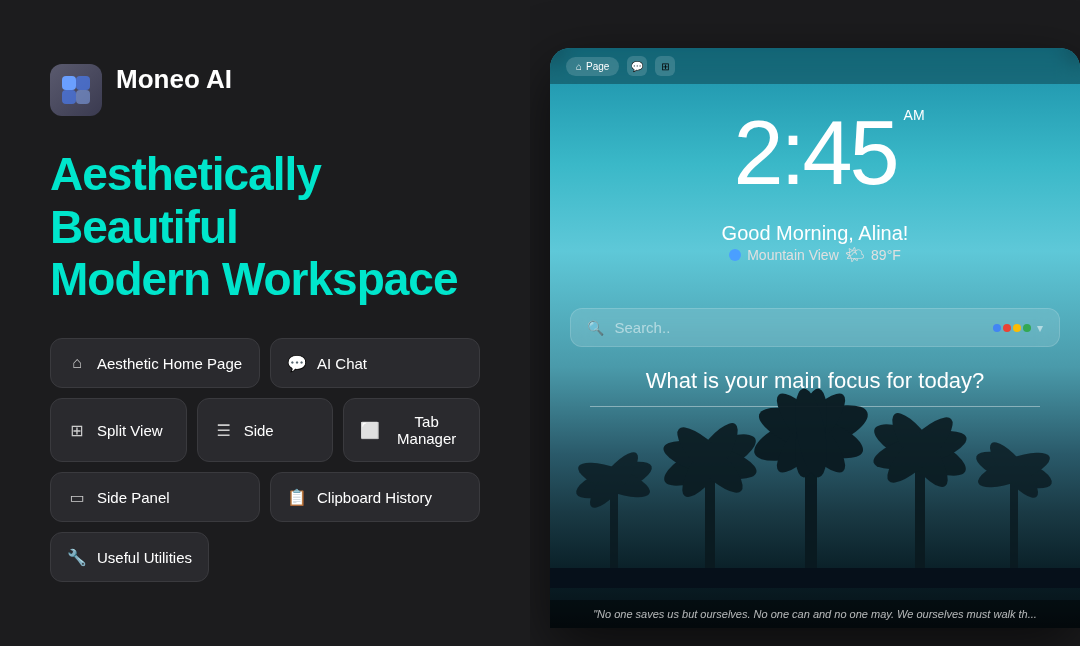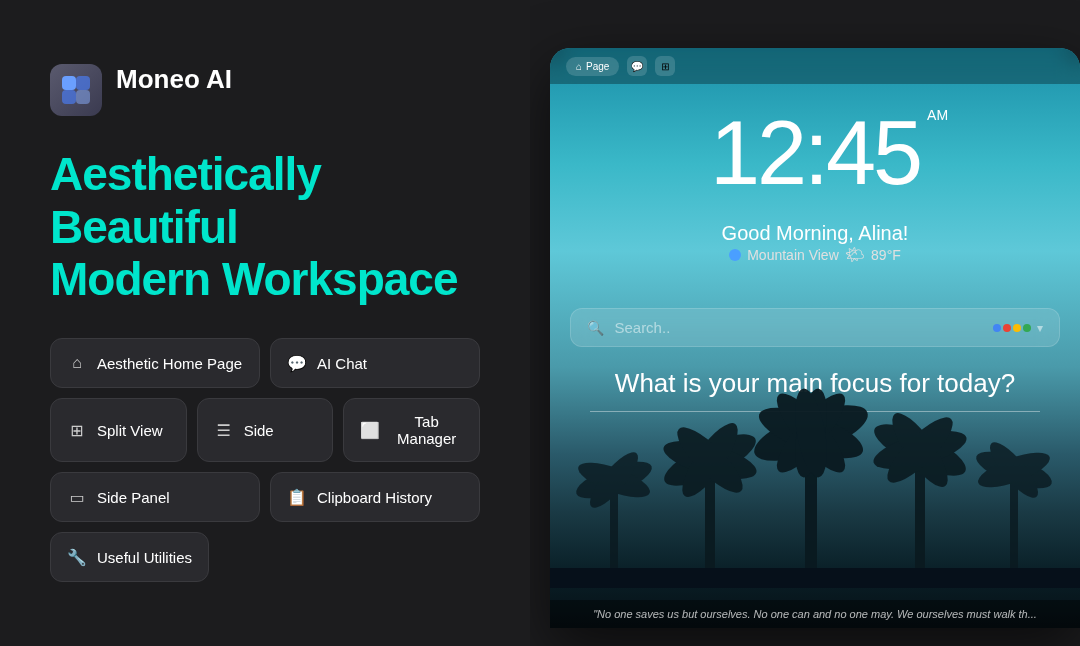--- a/index.html
+++ b/index.html
@@ -311,21 +311,21 @@
 
     
     .focus-area {
       position: absolute;
       top: 320px;
       left: 20px;
       right: 20px;
     }
 
     .focus-question {
-      font-size: 26px;
+      font-size: 22px;
       font-weight: 400;
       color: #ffffff;
       text-align: center;
       margin-bottom: 12px;
     }
 
     .focus-underline {
       height: 1px;
       background: rgba(255,255,255,0.4);
       margin: 0 20px;
@@ -423,21 +423,21 @@
         <div class="topbar-pill">
           <span>⌂</span>
           <span>Page</span>
         </div>
         <div class="topbar-icon">💬</div>
         <div class="topbar-icon">⊞</div>
       </div>
 
       <div class="clock-area">
         <div class="clock-time">
-          <span>12:45</span>
+          <span>2:45</span>
           <span class="clock-am">AM</span>
         </div>
         <div class="greeting">Good Morning, Alina!</div>
         <div class="location-row">
           <div class="location-dot"></div>
           <span>Mountain View</span>
           <span class="weather-icon">🌤</span>
           <span>89°F</span>
         </div>
       </div>

